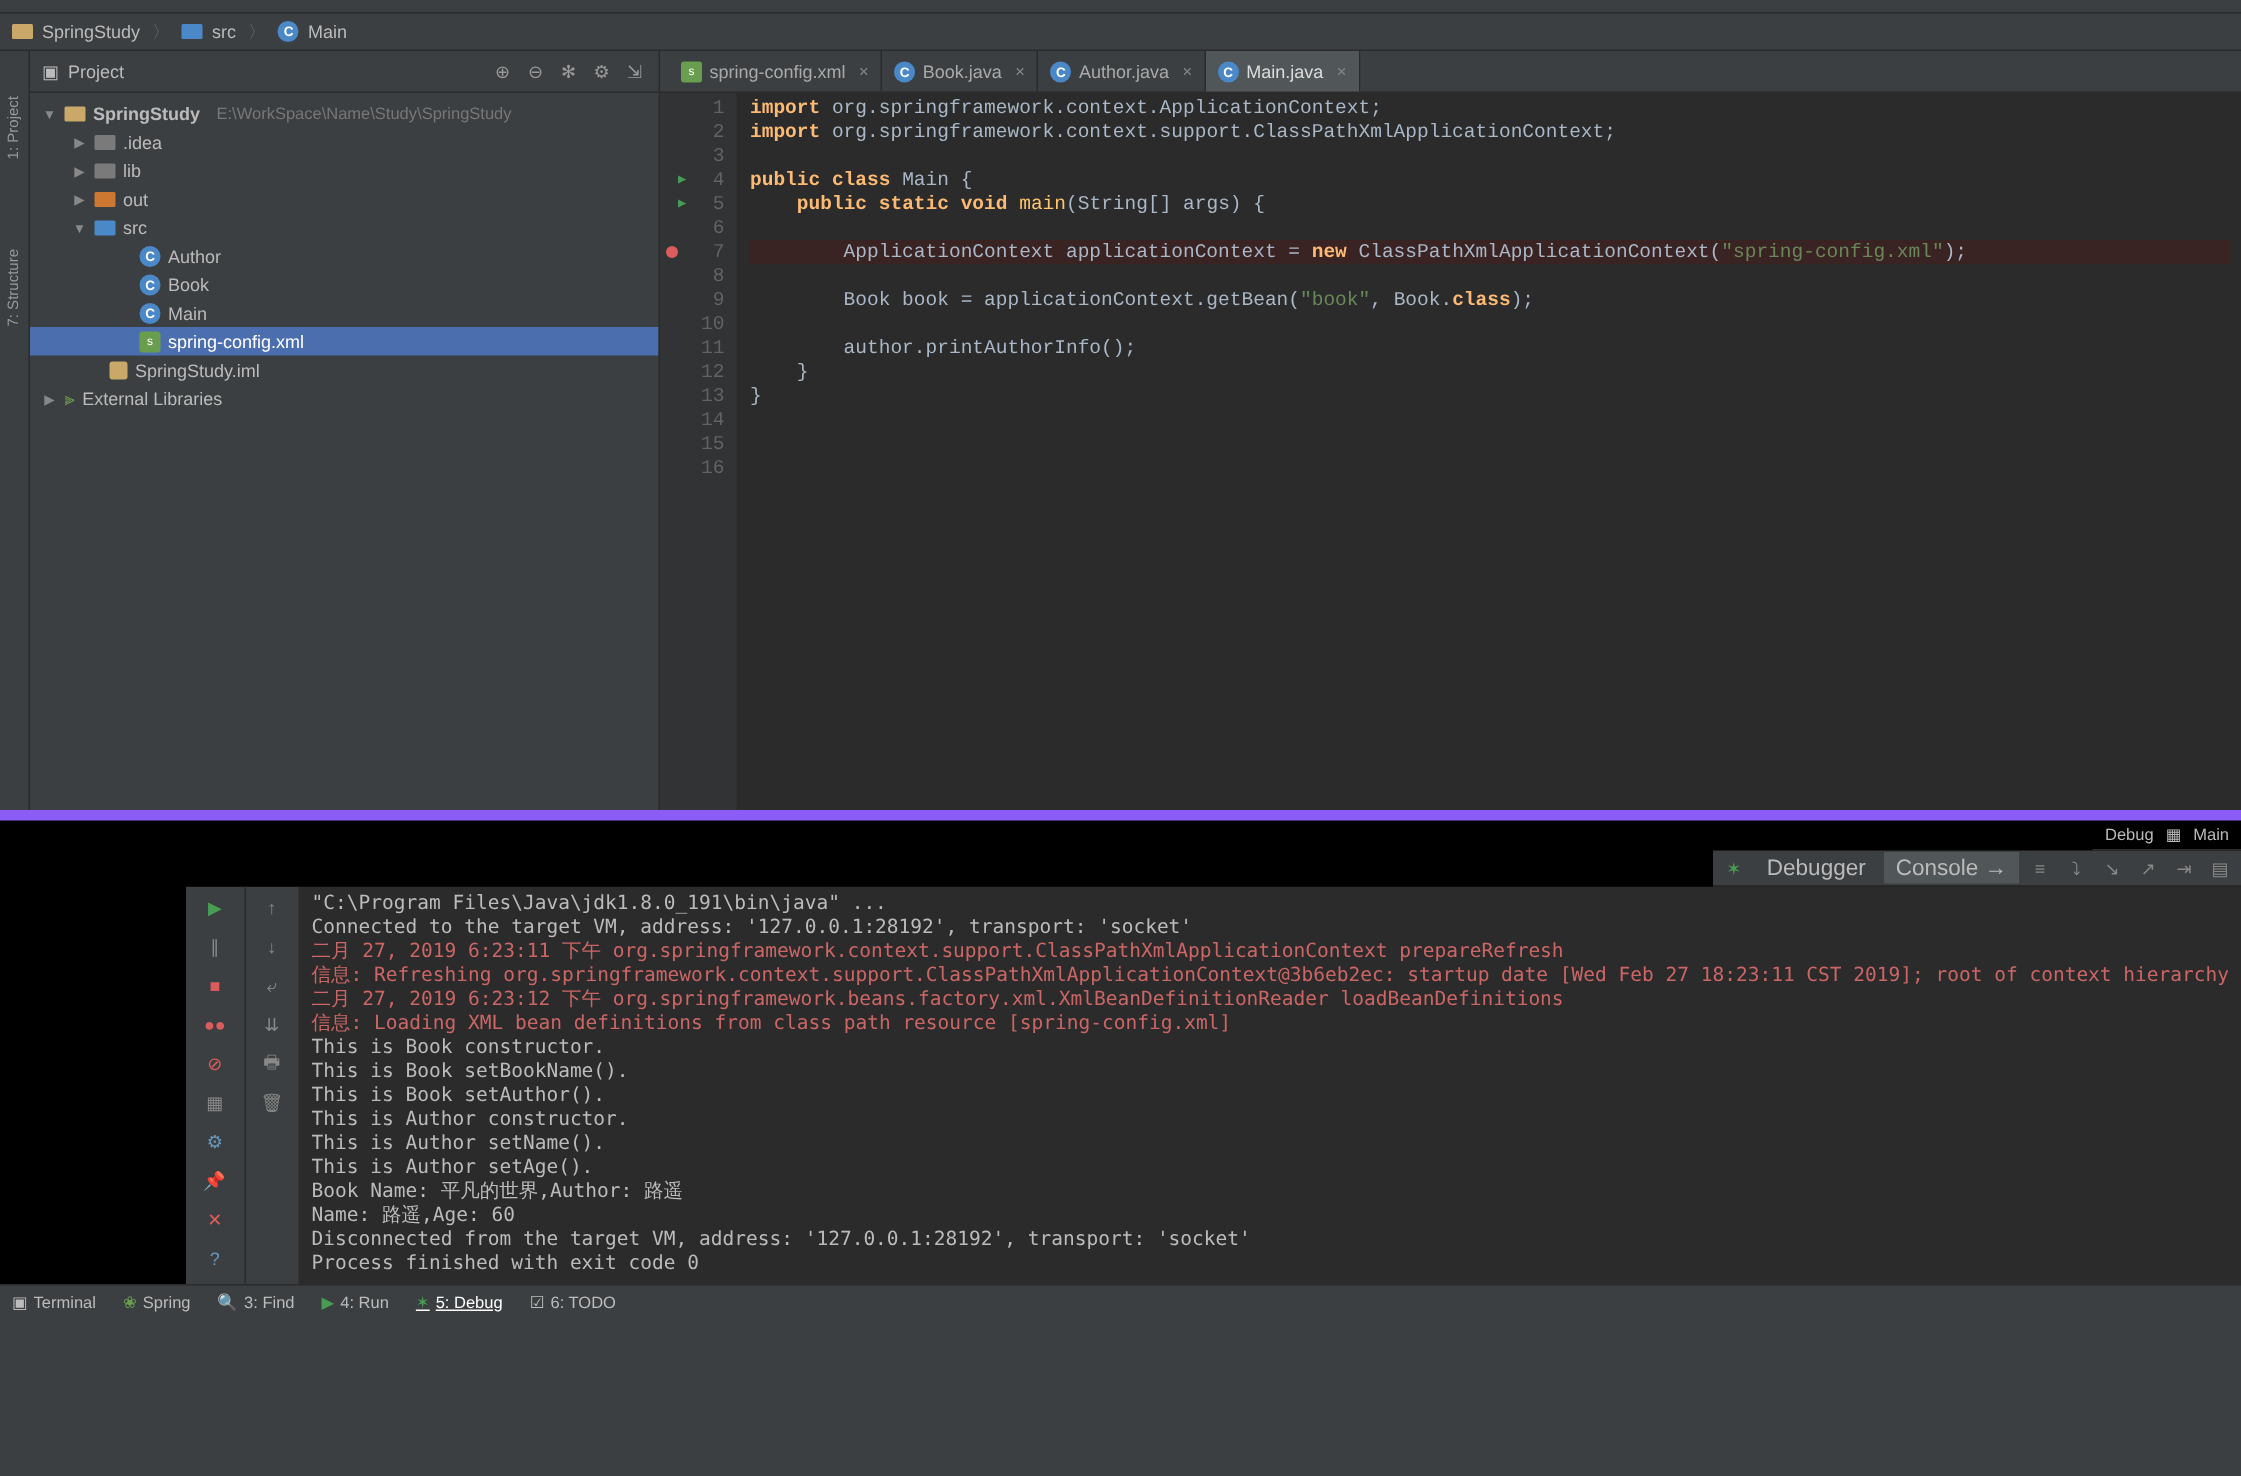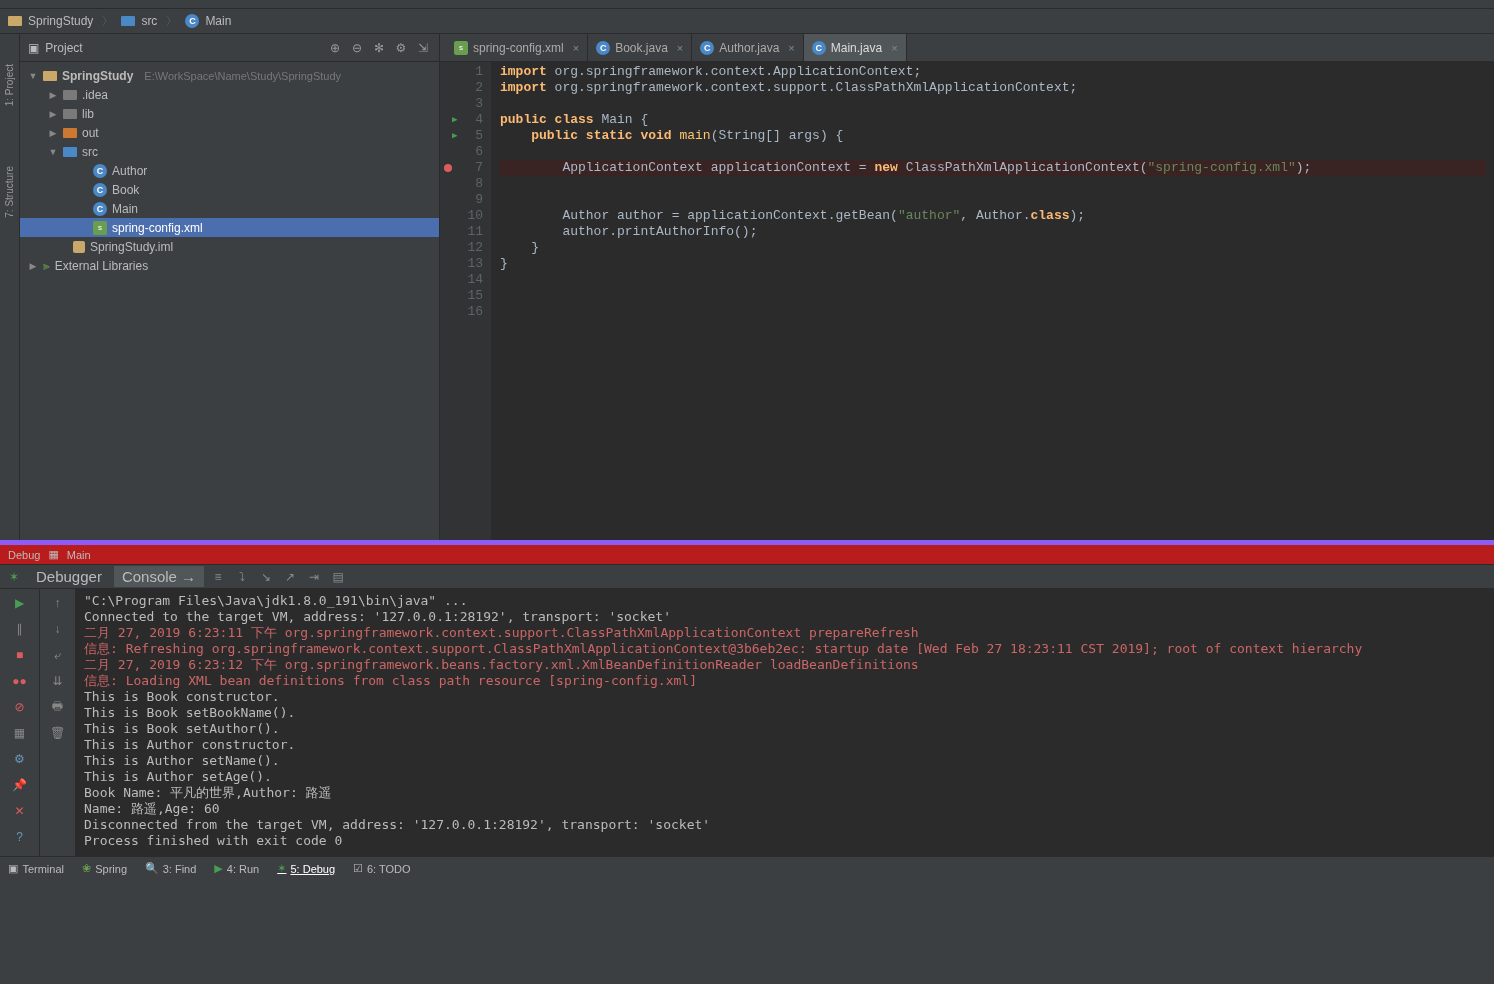--- a/index.html
+++ b/index.html
@@ -196,25 +196,26 @@
   position: relative;
 }
 .code-line { height: 16px; white-space: pre; }
 .code-line.bp-line { background: #3a2323; }
 .kw { color: #fdba74; font-weight: bold; }
 .str { color: #6a8759; }
 .fn { color: #ffc66d; }
 
 
 .debug-panel {
-  background: #b91c1c;
-  border-top: 5px solid #8b5cf6;
+  background: #000000;
+  border-top: 7px solid #8b5cf6;
   display: flex;
   flex-direction: column;
   height: 316px;
+  align-items: flex-end;
 }
 .debug-header {
   height: 20px;
   display: flex;
   align-items: center;
   padding: 0 8px;
   gap: 8px;
   font-size: 11px;
   color: #bbb;
   border-bottom: 1px solid #2b2b2b;
@@ -430,22 +431,22 @@
         </div>
       <div class="code" id="code">
           <div class="code-line"><span class="kw">import</span> org.springframework.context.ApplicationContext;</div>
           <div class="code-line"><span class="kw">import</span> org.springframework.context.support.ClassPathXmlApplicationContext;</div>
           <div class="code-line"></div>
           <div class="code-line"><span class="kw">public class</span> Main {</div>
           <div class="code-line">    <span class="kw">public static void</span> <span class="fn">main</span>(String[] args) {</div>
           <div class="code-line"></div>
           <div class="code-line bp-line">        ApplicationContext applicationContext = <span class="kw">new</span> ClassPathXmlApplicationContext(<span class="str">"spring-config.xml"</span>);</div>
           <div class="code-line"></div>
+          <div class="code-line">        Book book = applicationContext.getBean(<span class="str">"book"</span>, Book.<span class="kw">class</span>);</div>
           <div class="code-line"></div>
-          <div class="code-line">        Author author = applicationContext.getBean(<span class="str">"author"</span>, Author.<span class="kw">class</span>);</div>
           <div class="code-line">        author.printAuthorInfo();</div>
           <div class="code-line">    }</div>
           <div class="code-line">}</div>
           <div class="code-line"></div>
         </div>
     </div>
   </div>
 </div>
 
 <div class="debug-panel">

